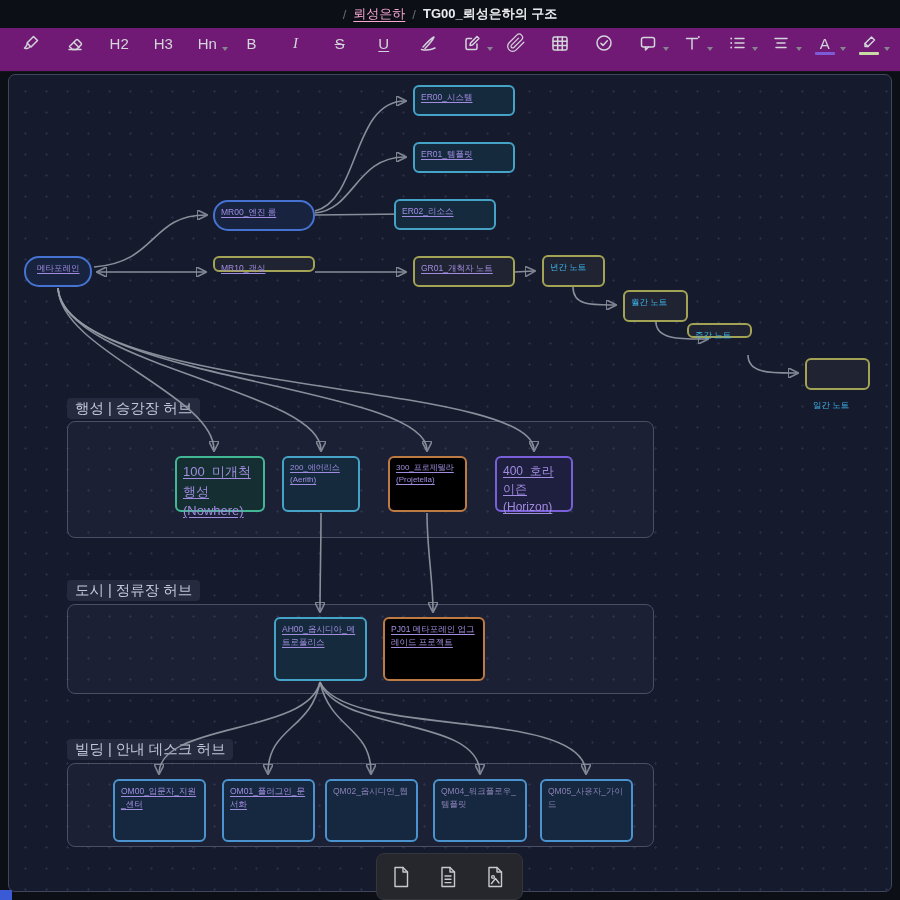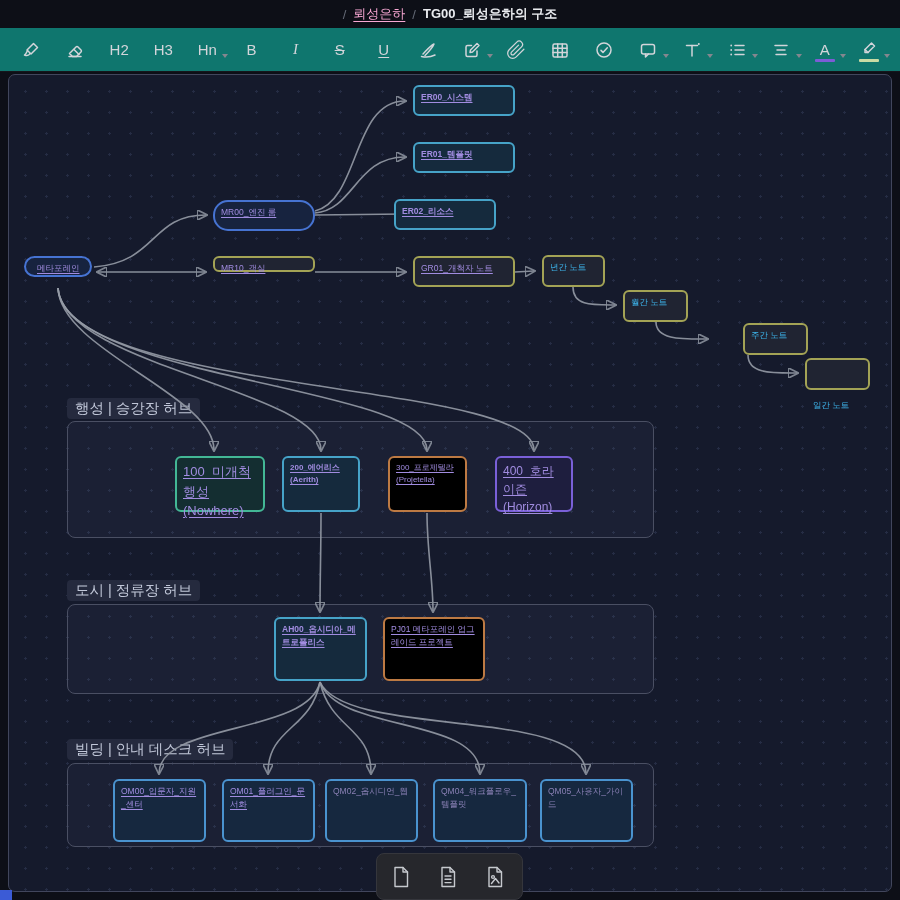--- a/index.html
+++ b/index.html
@@ -10,22 +10,22 @@
   
   #topbar { position:absolute; left:0; top:0; width:900px; height:28px;
     background:#0d0f17; display:flex; align-items:center; justify-content:center;
     font-size:13px; color:#9aa0ac; gap:7px; }
   #topbar .sep { color:#646a76; }
   #topbar .parent { color:#f9a8d4; text-decoration:underline; text-underline-offset:3px; cursor:pointer; }
   #topbar .title { color:#e9ebef; font-weight:700; }
 
   
   #toolbar { position:absolute; left:0; top:28px; width:900px; height:44px;
-    background:#0f766e; border-bottom:1px solid #15161b;
-    display:flex; align-items:center; justify-content:space-between; padding:0 16px; }
+    background:#701a75; border-bottom:1px solid #15161b;
+    display:flex; align-items:flex-start; justify-content:space-between; padding:0 16px; }
   .tb-item { position:relative; width:30px; height:30px; display:flex; align-items:center;
     justify-content:center; color:#d3d5da; font-size:15px; font-weight:500; cursor:pointer; border-radius:4px; }
   .tb-item svg { stroke:#d3d5da; fill:none; stroke-width:1.5; stroke-linecap:round; stroke-linejoin:round; }
   .caret { position:absolute; right:-6px; bottom:7px; width:0; height:0;
     border-left:3px solid transparent; border-right:3px solid transparent; border-top:4px solid #84878f; }
   .underbar { position:absolute; left:5px; right:5px; bottom:3px; height:3px; border-radius:1px; }
   .tb-strike { text-decoration:line-through; }
   .tb-under { text-decoration:underline; text-underline-offset:2px; }
 
   
@@ -45,21 +45,21 @@
 
   .node { position:absolute; z-index:3; border:2px solid; border-radius:6px;
     padding:4px 6px; font-size:8.5px; line-height:1.5; word-break:break-all; cursor:pointer; }
   .node span { display:block; }
   .lnk { color:#a18ce0; text-decoration:underline; text-underline-offset:2px; }
   .plain-cyan { color:#3db7ef; }
   .lnk-cyan { color:#3db7ef; text-underline-offset:2px;margin-top:35px; }
   .dim { color:#8a80b5; }
 
   .c-blue   { border-color:#4673d2; background:#17233f;border-radius:15px; }
-  .c-cyan   { border-color:#46a3c8; background:#152a3d;font-weight:bold; }
+  .c-cyan   { border-color:#46a3c8; background:#152a3d; }
   .c-olive  { border-color:#a3a355; background:#202432; }
   .c-teal   { border-color:#43b795; background:#142e31; }
   .c-orange { border-color:#bd7a43; background:#000000; }
   .c-purple { border-color:#7a60d8; background:#1e1e3e; }
   .c-bluecyan { border-color:#4a93cf; background:#16283f; }
 
   
   #bottom-toolbar { position:absolute; left:376px; top:853px; width:147px; height:47px;
     background:#26272c; border:1px solid #35363c; border-radius:8px; z-index:5;
     display:flex; align-items:center; padding:0 12px; gap:23px; }
@@ -228,21 +228,21 @@
     <path d="M 58 288 C 66 395 534 380 534 450" marker-end="url(#arrow)"></path>
     <path d="M 321 513 C 321 550 320 580 320 611" marker-end="url(#arrow)"></path>
     <path d="M 427 513 C 427 550 433 580 433 611" marker-end="url(#arrow)"></path>
     <path d="M 320 682 C 308 735 160 722 159 773" marker-end="url(#arrow)"></path>
     <path d="M 320 682 C 311 730 268 727 268 773" marker-end="url(#arrow)"></path>
     <path d="M 320 682 C 331 730 371 727 371 773" marker-end="url(#arrow)"></path>
     <path d="M 320 682 C 338 733 479 716 480 773" marker-end="url(#arrow)"></path>
     <path d="M 320 682 C 346 739 585 706 586 773" marker-end="url(#arrow)"></path>
   </svg>
 
-  <div class="node c-blue" style="left:24px; top:256px; width:68px; height:21px;padding-left:11px;">
+  <div class="node c-blue" style="left:24px; top:256px; width:68px; height:31px;padding-left:11px;">
     <span class="lnk">메타포레인</span>
   </div>
   <div class="node c-blue" style="left:213px; top:200px; width:102px; height:31px;">
     <span class="lnk">MR00_엔진 룸</span>
   </div>
   <div class="node c-olive" style="left:213px; top:256px; width:102px; height:16px;">
     <span class="lnk">MR10_객실</span>
   </div>
   <div class="node c-cyan" style="left:413px; top:85px; width:102px; height:31px;">
     <span class="lnk">ER00_시스템</span>
@@ -255,21 +255,21 @@
   </div>
   <div class="node c-olive" style="left:413px; top:256px; width:102px; height:31px;">
     <span class="lnk">GR01_개척자 노트</span>
   </div>
   <div class="node c-olive" style="left:542px; top:255px; width:63px; height:32px;">
     <span class="plain-cyan">년간 노트</span>
   </div>
   <div class="node c-olive" style="left:623px; top:290px; width:65px; height:32px;">
     <span class="plain-cyan">월간 노트</span>
   </div>
-  <div class="node c-olive" style="left:743px; top:323px; width:65px; height:32px;">
+  <div class="node c-olive" style="left:687px; top:323px; width:65px; height:15px;">
     <span class="plain-cyan">주간 노트</span>
   </div>
   <div class="node c-olive" style="left:805px; top:358px; width:65px; height:32px;">
     <span class="lnk-cyan">일간 노트</span>
   </div>
 
   <div class="node c-teal" style="left:175px; top:456px; width:90px; height:56px; font-size:13px;">
     <span class="lnk">100_미개척 행성</span>
     <span class="lnk">(Nowhere)</span>
   </div>

